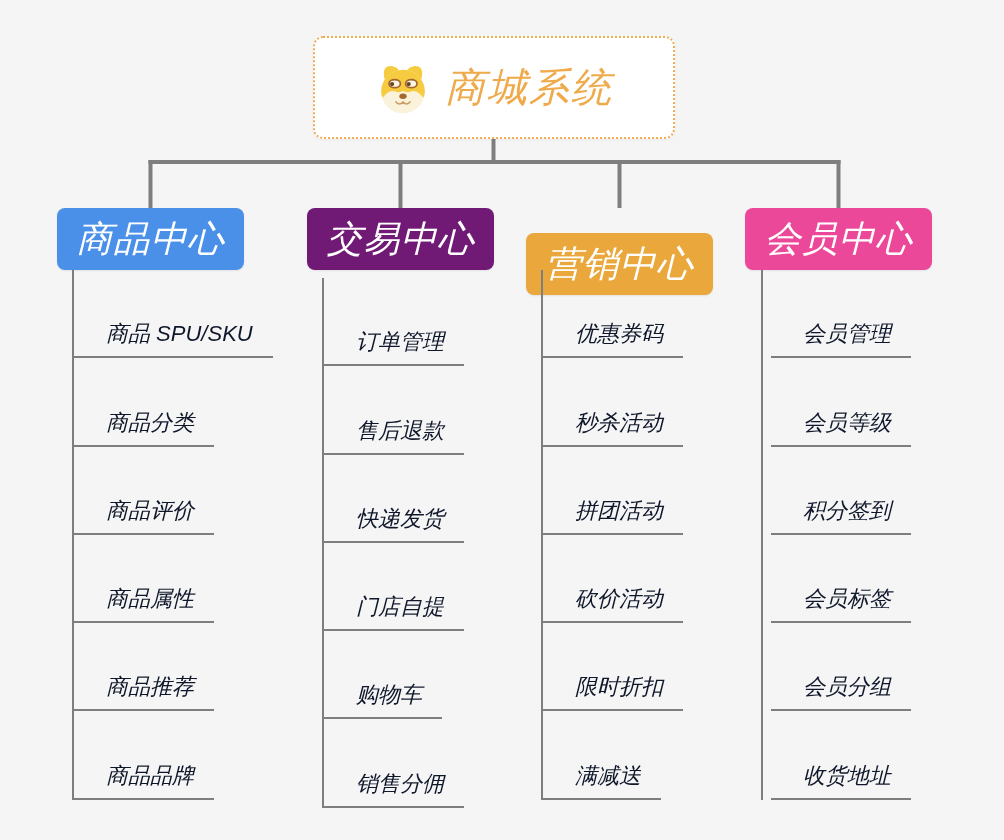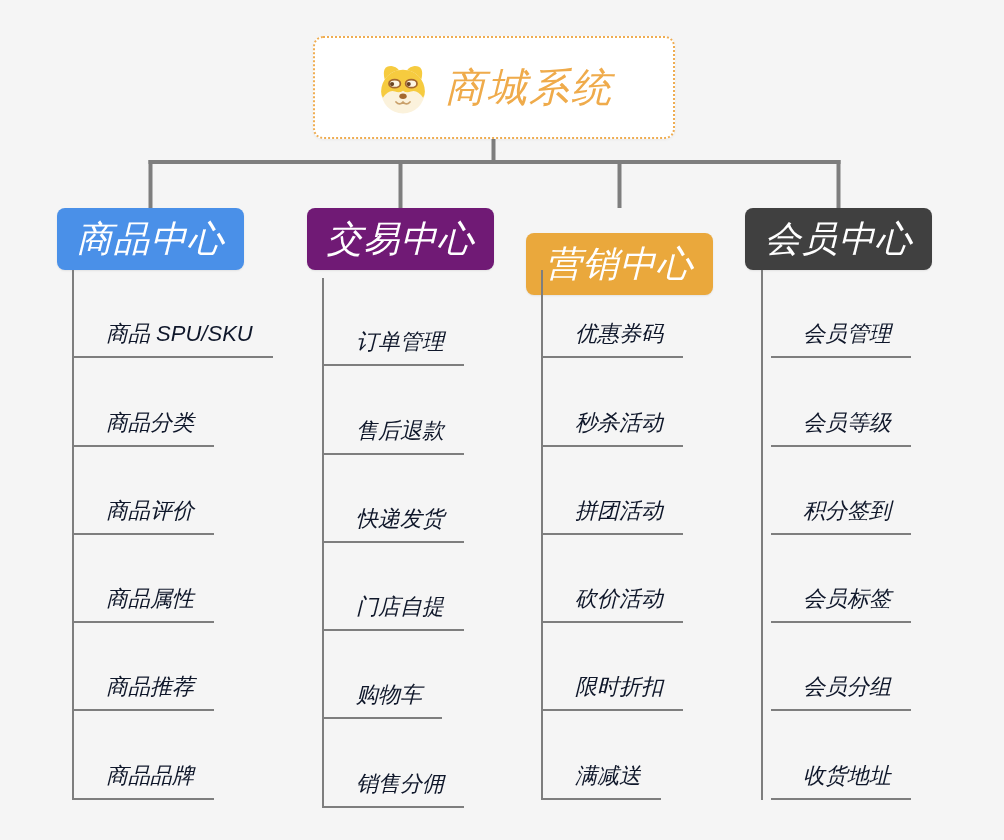--- a/index.html
+++ b/index.html
@@ -110,21 +110,21 @@
         <ellipse cx="32" cy="41.5" rx="4.2" ry="3.2" fill="#a4682f"></ellipse>
         <path d="M24 48 q4 4.5 8 0 q4 4.5 8 0" stroke="#c9a06a" stroke-width="2" fill="none" stroke-linecap="round"></path>
       </svg>
     </span>
     <span class="root-title">商城系统</span>
   </div>
 
   <div class="branch-header" style="left:57px; background:#4a90e8;">商品中心</div>
   <div class="branch-header" style="left:307px; background:#701a75;">交易中心</div>
   <div class="branch-header" style="left:526px; background:#eaa83c;margin-top:25px;">营销中心</div>
-  <div class="branch-header" style="left:745px; background:#404040;">会员中心</div>
+  <div class="branch-header" style="left:745px; background:#ec4899;">会员中心</div>
 
   <div class="branch-column" style="left:72px;">
     <div class="leaf">商品 SPU/SKU</div>
     <div class="leaf">商品分类</div>
     <div class="leaf">商品评价</div>
     <div class="leaf">商品属性</div>
     <div class="leaf">商品推荐</div>
     <div class="leaf">商品品牌</div>
   </div>
 

